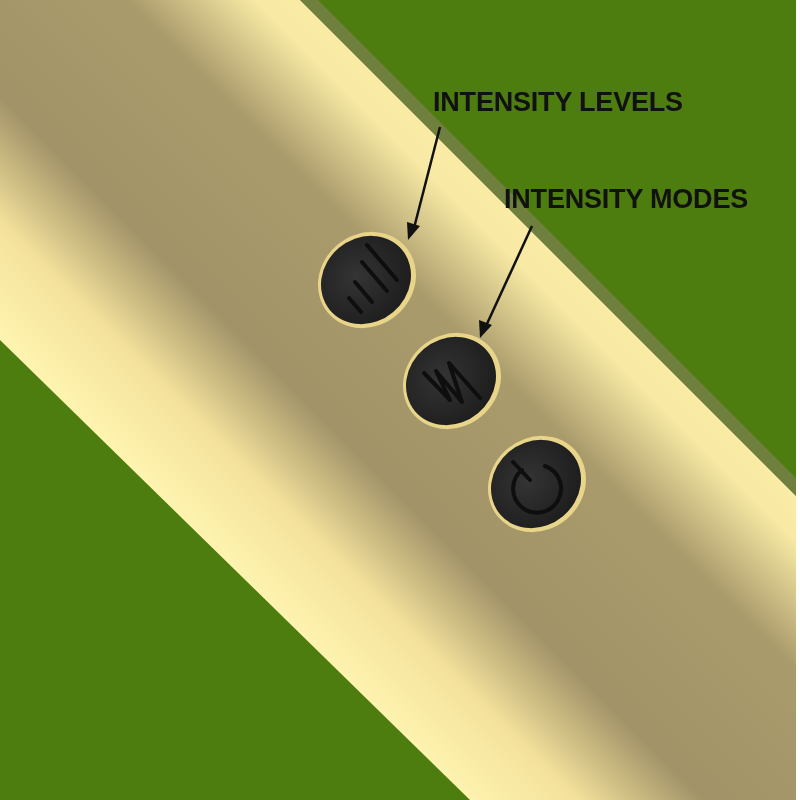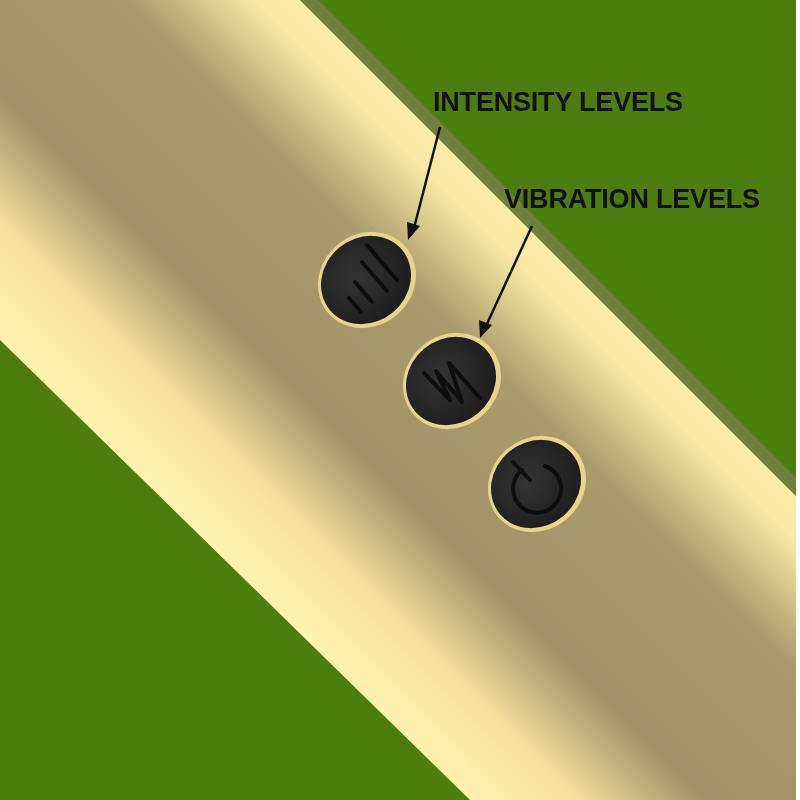--- a/index.html
+++ b/index.html
@@ -78,14 +78,14 @@
       <line x1="440" y1="127" x2="414" y2="228"></line>
       <polygon points="408,240 407,222 420,226" stroke="none"></polygon>
     </g>
     <g stroke="#111" stroke-width="2.5" fill="#111">
       <line x1="532" y1="226" x2="486" y2="326"></line>
       <polygon points="480,338 479,320 492,325" stroke="none"></polygon>
     </g>
   </svg>
 
   <div class="callout-label" id="label-intensity">INTENSITY LEVELS</div>
-  <div class="callout-label" id="label-vibration">VIBRATION LEVELS</div>
+  <div class="callout-label" id="label-vibration">INTENSITY MODES</div>
 </div>
 
 </body></html>

